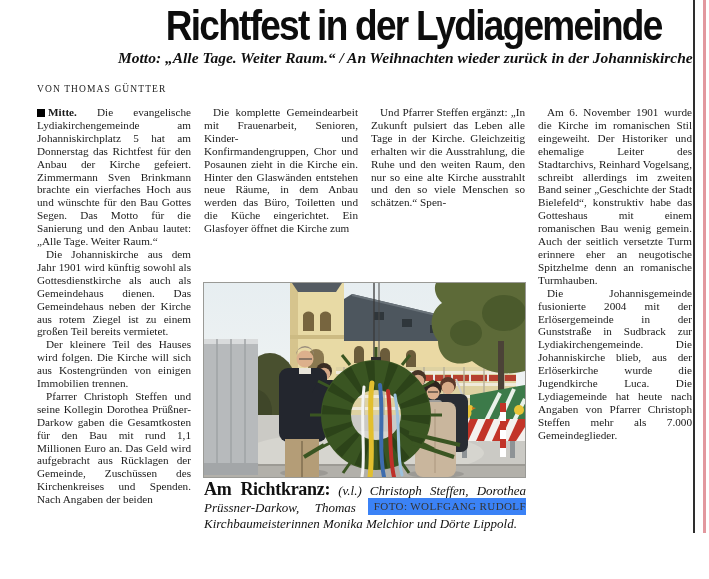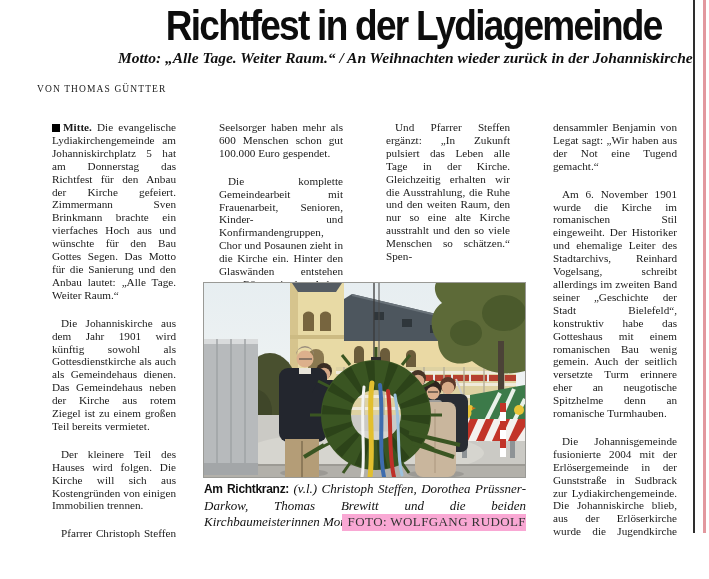--- a/index.html
+++ b/index.html
@@ -11,68 +11,66 @@
             font-size:43px;line-height:46px;letter-spacing:-2px;color:#0d0d0d;
             transform:scaleX(0.86);transform-origin:center;white-space:nowrap;}
   .subheadline{position:absolute;left:118px;top:49px;width:560px;
                font-family:"Liberation Serif",serif;font-style:italic;font-weight:bold;
                font-size:15.5px;color:#111;white-space:nowrap;}
   .byline{position:absolute;left:37px;top:84px;font-size:9.5px;letter-spacing:1.1px;
           color:#222;font-family:"Liberation Serif",serif;}
   
   .col{position:absolute;top:106px;font-size:11.2px;line-height:12.9px;
        text-align:justify;overflow:hidden;hyphens:auto;-webkit-hyphens:auto;}
-  .col p{margin:15px;}
+  .col p{margin:0;}
   .col p.indent{text-indent:9px;}
   .sq{display:inline-block;width:8px;height:8px;background:#000;margin-right:3px;
       vertical-align:-0.5px;}
   .col b{font-weight:bold;}
   #col1{left:37px;width:154px;height:432px;}
   #col2{left:204px;width:154px;height:177px;}
   #col3{left:371px;width:154px;height:177px;}
   #col4{left:538px;width:154px;height:434px;}
   
   .photo{position:absolute;left:204px;top:283px;width:321px;height:194px;
          outline:1px solid #9a9a96;background:#e8edef;}
   .photo svg{display:block;}
   
   .caption{position:absolute;left:204px;top:481px;width:322px;font-size:13px;
            line-height:16.5px;font-style:italic;color:#111;text-align:justify;}
-  .caption .lead{font-style:normal;font-weight:bold;font-family:Liberation Sans, sans-serif;
-                 font-size:12px;letter-spacing:-0.3px;}
-  .credit{position:absolute;right:0;bottom:0;font-style:normal;font-size:13px;
-          letter-spacing:0.4px;color:#333;background:#f9a8d4;padding-left:6px;}
+  .caption .lead{font-style:normal;font-weight:bold;font-family:Liberation Serif, serif;
+                 font-size:18px;letter-spacing:-0.3px;}
+  .credit{position:absolute;right:0;bottom:18px;font-style:normal;font-size:11px;
+          letter-spacing:0.4px;color:#333;background:#3b82f6;padding-left:6px;}
   
   .rule-dark{position:absolute;left:693px;top:0;width:2px;height:533px;background:#2e2e2e;}
   .rule-pink{position:absolute;left:703px;top:0;width:3px;height:533px;background:#e2989f;}
 </style>
 </head>
 <body>
 
 <div class="page">
 
   <div class="headline">Richtfest in der Lydiagemeinde</div>
   <div class="subheadline">Motto: „Alle Tage. Weiter Raum.“  /  An Weihnachten wieder zurück in der Johanniskirche</div>
   <div class="byline">VON THOMAS GÜNTTER</div>
 
   <div class="col" id="col1" lang="de">
       <p class=""><span class="sq"></span><b>Mitte. </b>Die evangelische Lydiakirchengemeinde am Johanniskirchplatz 5 hat am Donnerstag das Richtfest für den Anbau der Kirche gefeiert. Zimmermann Sven Brinkmann brachte ein vierfaches Hoch aus und wünschte für den Bau Gottes Segen. Das Motto für die Sanierung und den Anbau lautet: „Alle Tage. Weiter Raum.“</p>
       <p class="indent">Die Johanniskirche aus dem Jahr 1901 wird künftig sowohl als Gottesdienstkirche als auch als Gemeindehaus dienen. Das Gemeindehaus neben der Kirche aus rotem Ziegel ist zu einem großen Teil bereits vermietet.</p>
       <p class="indent">Der kleinere Teil des Hauses wird folgen. Die Kirche will sich aus Kostengründen von einigen Immobilien trennen.</p>
       <p class="indent">Pfarrer Christoph Steffen und seine Kollegin Dorothea Prüßner-Darkow gaben die Gesamtkosten für den Bau mit rund 1,1 Millionen Euro an. Das Geld wird aufgebracht aus Rücklagen der Gemeinde, Zuschüssen des Kirchenkreises und Spenden. Nach Angaben der beiden</p>
     </div>
   <div class="col" id="col2" lang="de">
-      <p class="">Seelsorger haben mehr als 600 Menschen schon gut 100.000 Euro gespendet.</p>
       <p class="indent">Die komplette Gemeindearbeit mit Frauenarbeit, Senioren, Kinder- und Konfirmandengruppen, Chor und Posaunen zieht in die Kirche ein. Hinter den Glaswänden entstehen neue Räume, in dem Anbau werden das Büro, Toiletten und die Küche eingerichtet. Ein Glasfoyer öffnet die Kirche zum</p>
     </div>
   <div class="col" id="col3" lang="de">
       <p class="indent">Und Pfarrer Steffen ergänzt: „In Zukunft pulsiert das Leben alle Tage in der Kirche. Gleichzeitig erhalten wir die Ausstrahlung, die Ruhe und den weiten Raum, den nur so eine alte Kirche ausstrahlt und den so viele Menschen so schätzen.“ Spen-</p>
     </div>
   <div class="col" id="col4" lang="de">
-      <p class="">densammler Benjamin von Legat sagt: „Wir haben aus der Not eine Tugend gemacht.“</p>
       <p class="indent">Am 6. November 1901 wurde die Kirche im romanischen Stil eingeweiht. Der Historiker und ehemalige Leiter des Stadtarchivs, Reinhard Vogelsang, schreibt allerdings im zweiten Band seiner „Geschichte der Stadt Bielefeld“, konstruktiv habe das Gotteshaus mit einem romanischen Bau wenig gemein. Auch der seitlich versetzte Turm erinnere eher an neugotische Spitzhelme denn an romanische Turmhauben.</p>
       <p class="indent">Die Johannisgemeinde fusionierte 2004 mit der Erlösergemeinde in der Gunststraße in Sudbrack zur Lydiakirchengemeinde. Die Johanniskirche blieb, aus der Erlöserkirche wurde die Jugendkirche Luca. Die Lydiagemeinde hat heute nach Angaben von Pfarrer Christoph Steffen mehr als 7.000 Gemeindeglieder.</p>
     </div>
 
   <div class="photo">
     <svg width="321" height="194" viewBox="0 0 321 194">
       <defs>
         <linearGradient id="sky" x1="0" y1="0" x2="0" y2="1">
           <stop offset="0" stop-color="#e7eef1"></stop>
           <stop offset="1" stop-color="#f5f6f4"></stop>

